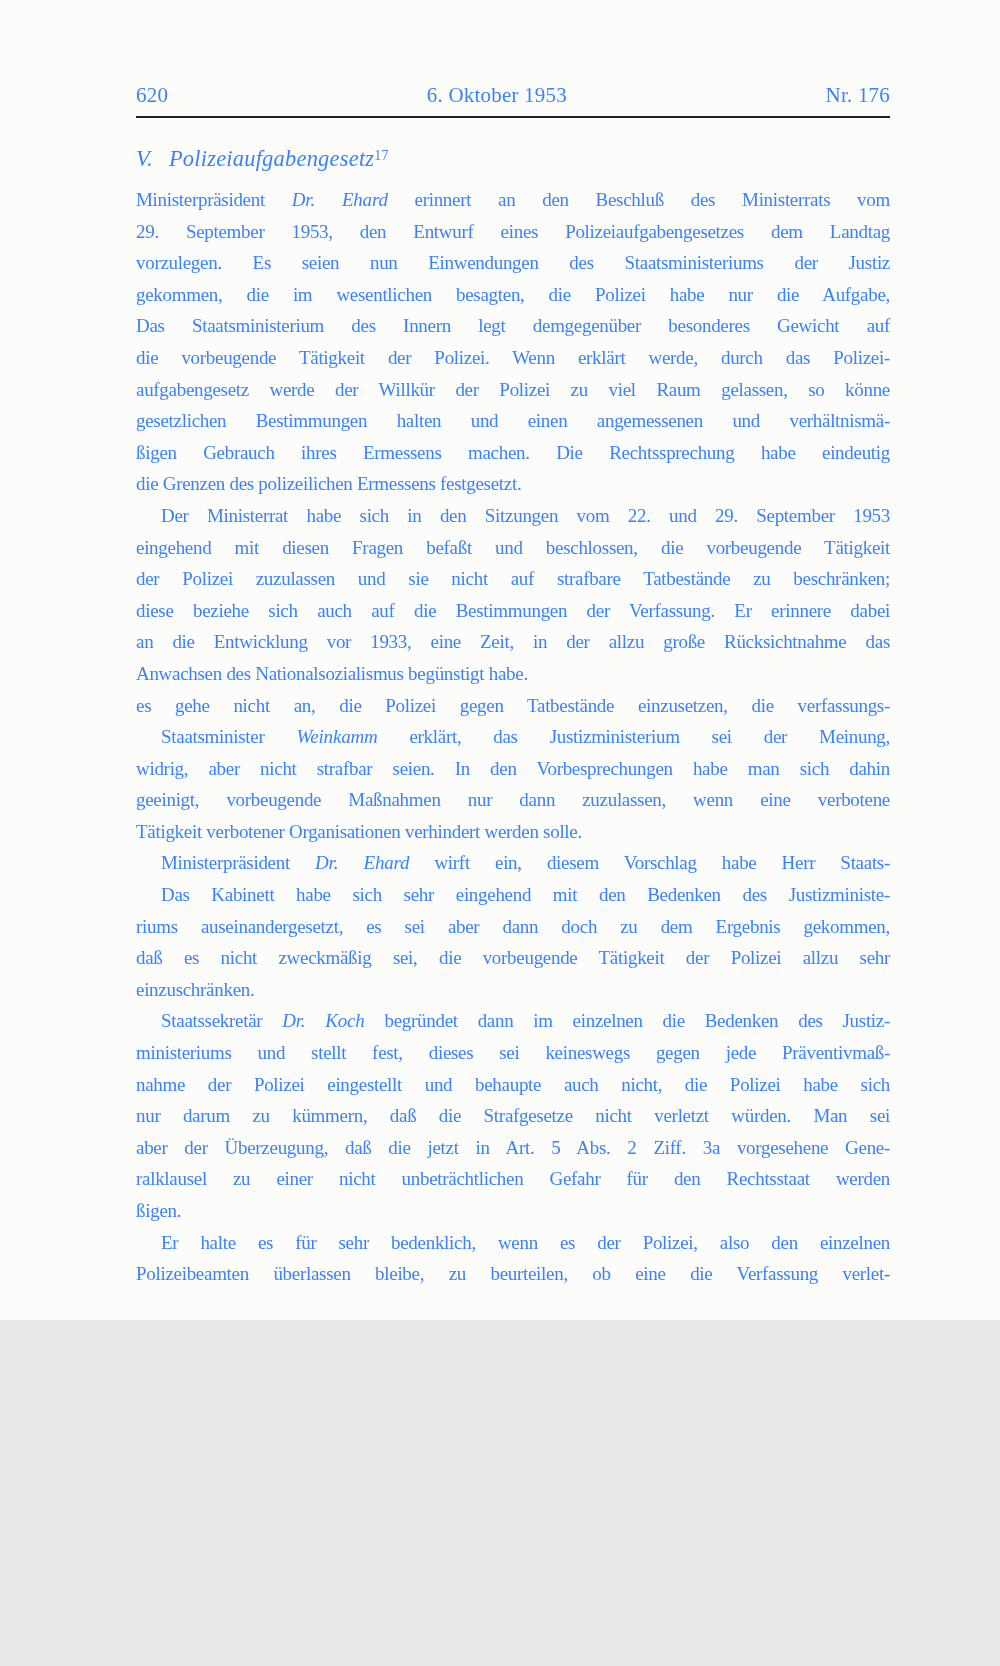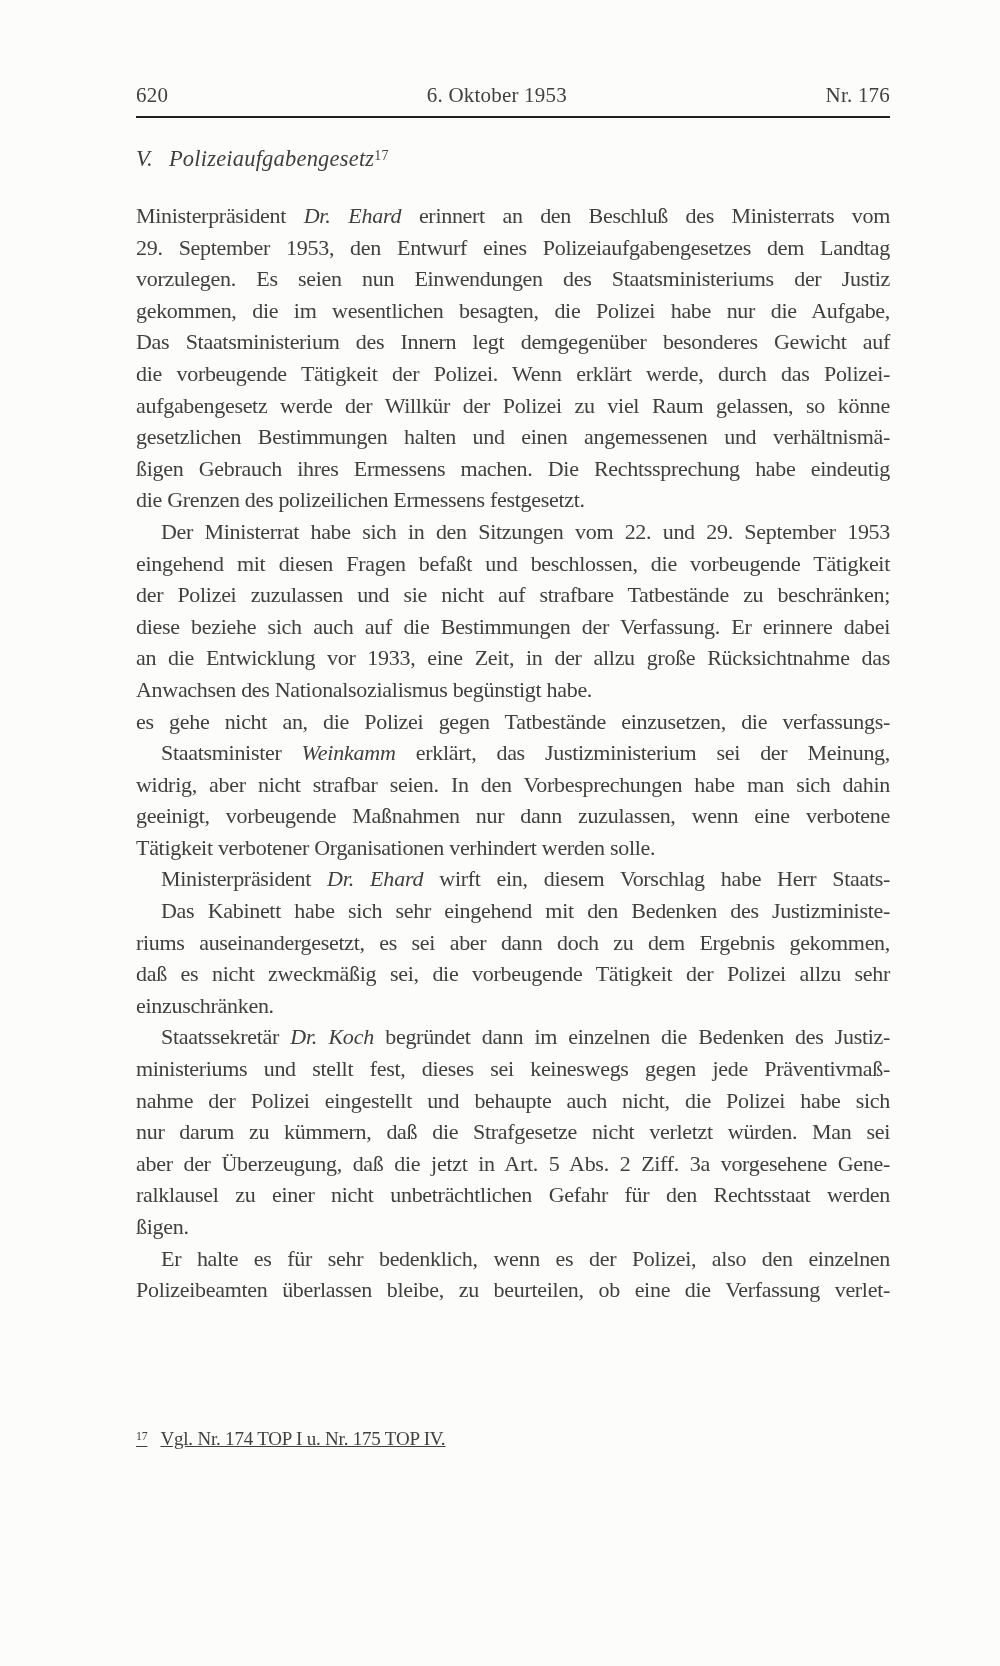--- a/index.html
+++ b/index.html
@@ -3,23 +3,23 @@
 <meta charset="utf-8">
 <style>
   html, body {
     margin: 0;
     padding: 0;
     background: #e8e8e8;
   }
   .page {
     position: relative;
     width: 1000px;
-    height: 1666px;
+    height: 1320px;
     background: #fcfcfb;
-    color: #404040;
+    color: #3b82f6;
     font-family: "Liberation Serif", serif;
     overflow: hidden;
   }
   .col {
     position: absolute;
     left: 136px;
     width: 754px;
   }
   
   .header {
@@ -48,22 +48,22 @@
   sup {
     font-style: normal;
     font-size: 0.62em;
     line-height: 0;
     position: relative;
     top: -0.45em;
     vertical-align: baseline;
   }
   
   .body {
-    top: 200px;
-    font-size: 22px;
+    top: 184px;
+    font-size: 19px;
     line-height: 31.6px;
     letter-spacing: -0.3px;
   }
   .line {
     min-height: 31.6px;
     text-align: left;
   }
   .line.just {
     text-align: justify;
     text-align-last: justify;

